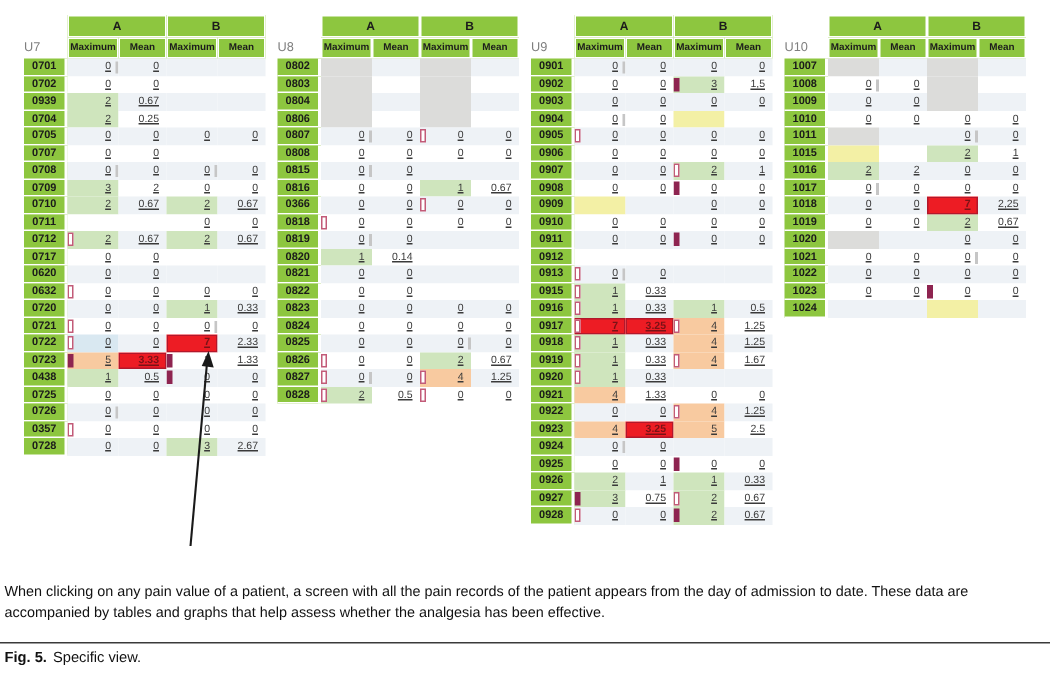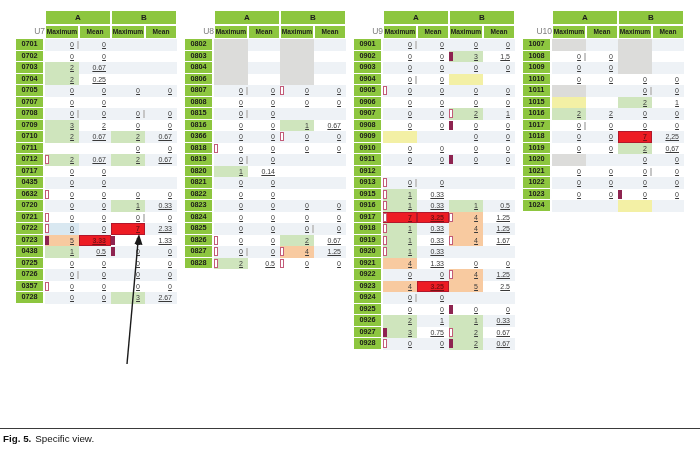--- a/index.html
+++ b/index.html
@@ -6,21 +6,21 @@
   .canvas{position:relative;width:700px;height:449px;background:#fff;overflow:hidden;
           font-family:"Liberation Sans",sans-serif;}
   .tables-row{position:absolute;left:16px;top:10px;display:flex;gap:8px;align-items:flex-start;}
   .unit{display:grid;grid-template-columns:29px 34px 32px 34px 32px;background:#fff;}
   .c{position:relative;box-sizing:border-box;overflow:hidden;font-size:7px;color:#3a3a3a;}
   .gut{background:#fff;}
   .h1{background:var(--hdr);font-weight:bold;text-align:center;font-size:8px;line-height:13px;
       color:#1c1c1c;border:1px solid #fff;}
   .h2{background:var(--hdr);font-weight:bold;text-align:center;font-size:6.6px;line-height:12px;
       color:#1c1c1c;border:1px solid #fff;white-space:nowrap;}
-  .ulabel{color:#7f7f7f;font-size:8.5px;line-height:13px;text-align:right;background:#fff;}
+  .ulabel{color:#7f7f7f;font-size:8.5px;line-height:13px;text-align:left;background:#fff;}
   .date{background:var(--hdr);color:#1a1a1a;font-weight:bold;text-align:center;font-size:7.3px;
         line-height:10.5px;border-bottom:1px solid #fff;border-right:2px solid #fff;}
   .s1{background:var(--stripe);}
   .s2{background:#fff;}
   .bg-g{background:var(--bg-g);}
   .bg-o{background:var(--bg-o);}
   .bg-r{background:var(--bg-r);box-shadow:inset 0 0 0 1px rgba(130,20,50,.55);}
   .bg-y{background:var(--bg-y);}
   .bg-gy{background:var(--bg-gy);}
   .bg-bl{background:var(--bg-bl);}
@@ -64,21 +64,21 @@
         <div class="c s1"></div>
         <div class="c date">0702</div>
         <div class="c s2">
           <span class="v">0</span>
         </div>
         <div class="c s2">
           <span class="v">0</span>
         </div>
         <div class="c s2"></div>
         <div class="c s2"></div>
-        <div class="c date">0703</div>
+        <div class="c date">0939</div>
         <div class="c s1 bg-g">
           <span class="v">2</span>
         </div>
         <div class="c s1">
           <span class="v">0.67</span>
         </div>
         <div class="c s1"></div>
         <div class="c s1"></div>
         <div class="c date">0704</div>
         <div class="c s2 bg-g">
@@ -177,21 +177,21 @@
         </div>
         <div class="c date">0717</div>
         <div class="c s2">
           <span class="v">0</span>
         </div>
         <div class="c s2">
           <span class="v">0</span>
         </div>
         <div class="c s2"></div>
         <div class="c s2"></div>
-        <div class="c date">0435</div>
+        <div class="c date">0620</div>
         <div class="c s1">
           <span class="v">0</span>
         </div>
         <div class="c s1">
           <span class="v">0</span>
         </div>
         <div class="c s1"></div>
         <div class="c s1"></div>
         <div class="c date">0632</div>
         <div class="c s2">
@@ -1091,19 +1091,20 @@
         <div class="c s1 bg-y"></div>
         <div class="c s1"></div>
       </div>
     </div>
 
   <svg class="arrow" viewBox="0 0 20 134" xmlns="http://www.w3.org/2000/svg">
     <line x1="3" y1="130" x2="14" y2="8" stroke="#1a1a1a" stroke-width="1.4"></line>
     <polygon points="15,0 10.5,10 18.5,11" fill="#1a1a1a"></polygon>
   </svg>
 
+  <div class="caption">When clicking on any pain value of a patient, a screen with all the pain records of the patient appears from the day of admission to date. These data are accompanied by tables and graphs that help assess whether the analgesia has been effective.</div>
 
   <div class="figrule"></div>
 
   <div class="figline">
     <span class="figlabel">Fig. 5.</span><span>Specific view.</span>
   </div>
 </div>
 
 </body></html>

